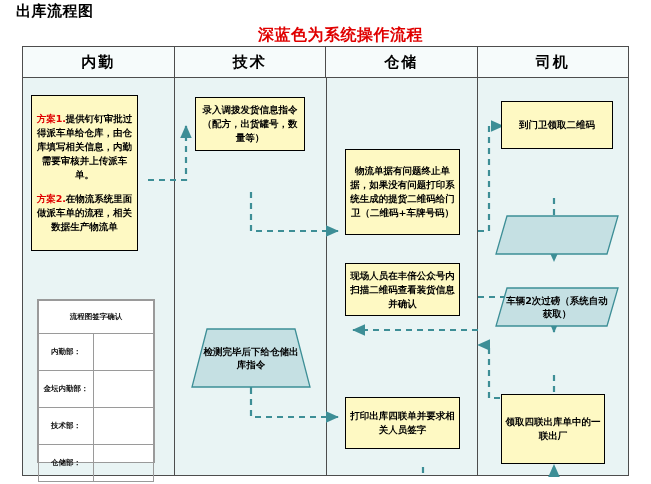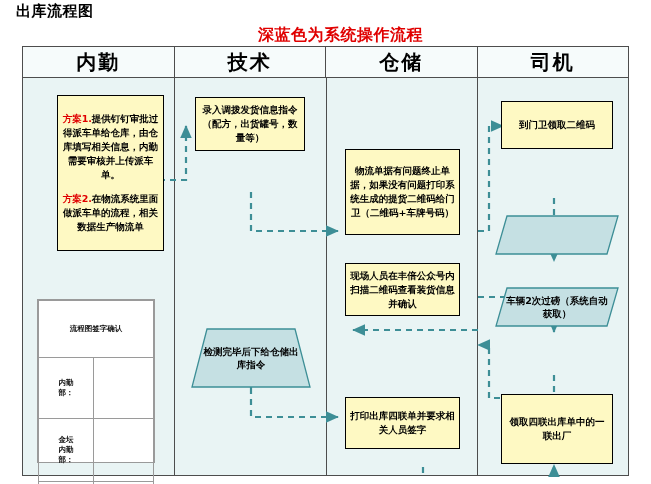--- a/index.html
+++ b/index.html
@@ -29,21 +29,21 @@
     box-sizing:border-box;
   }
   .hdr-row{
     position:absolute;left:0;top:0;width:100%;height:31px;
     border-bottom:1px solid #4d4d4d;box-sizing:border-box;
     display:flex;
     background:#f6fbfb;
   }
   .hdr-cell{
     flex:1;display:flex;align-items:center;justify-content:center;
-    font-size:20px;font-weight:bold;color:#000;
+    font-size:15px;font-weight:bold;color:#000;
     border-right:1px solid #4d4d4d;box-sizing:border-box;
     letter-spacing:2px;
   }
   .hdr-cell:last-child{border-right:none;}
   .lane{
     position:absolute;top:31px;bottom:0;
     border-right:1px solid #4d4d4d;
     box-sizing:border-box;
   }
   .lane.last{border-right:none;}
@@ -70,21 +70,21 @@
   .para svg{position:absolute;left:0;top:0;}
   .para span{position:relative;z-index:2;padding:0 10px;}
   .sigtable{
     position:absolute;
     background:#ffffff;
     border:1px solid #9a9a9a;
     box-sizing:border-box;
     font-size:7.5px;font-weight:bold;color:#111;
   }
   .sigtable table{border-collapse:collapse;width:100%;height:100%;}
-  .sigtable td{border:1px solid #9a9a9a;padding:16px;}
+  .sigtable td{border:1px solid #9a9a9a;padding:4px;}
   .sig-head{text-align:center;height:24px;}
   .sig-label{width:48%;text-align:center;height:28px;}
   .sig-blank{width:52%;}
   #arrows{position:absolute;left:0;top:0;width:607px;height:430px;pointer-events:none;}
 </style>
 </head>
 <body>
 
 <div id="page-title">出库流程图</div>
 <div id="subtitle">深蓝色为系统操作流程</div>
@@ -119,21 +119,21 @@
       <path d="M531,328 L531,351 L466,351 L466,298 L455,298"></path>
       <path d="M228,291 L228,305" transform="translate(0,36)"></path>
       <path d="M228,341 L228,370 L315,370"></path>
       <path d="M400,420 L400,440 L531,440 L531,418"></path>
     </g>
     <g stroke="#3d8e96" stroke-width="2.2" fill="none" stroke-dasharray="6,5">
       <path d="M455,250 L531,250"></path>
     </g>
   </svg>
 
-  <div class="node" style="left:34px;top:48px;width:107px;height:156px;">
+  <div class="node" style="left:8px;top:48px;width:107px;height:156px;">
     <div>
       <span class="blk"><span class="plan">方案1.</span><span>提供钉钉审批过得派车单给仓库，由仓库填写相关信息，内勤需要审核并上传派车单。</span></span>
       <span class="gap"></span>
       <span class="blk"><span class="plan">方案2.</span><span>在物流系统里面做派车单的流程，相关数据生产物流单</span></span>
     </div>
   </div>
 
   <div class="node" style="left:172px;top:50px;width:110px;height:54px;">录入调拨发货信息指令（配方，出货罐号，数量等）</div>
 
   <div class="para" style="left:168px;top:281px;width:120px;height:60px;">
@@ -157,21 +157,21 @@
     </svg>
   </div>
 
   <div class="para" style="left:472px;top:240px;width:124px;height:40px;">
     <svg width="124" height="40" viewBox="0 0 124 40">
       <polygon points="12,1 123,1 112,39 1,39" fill="#c5e0e3" stroke="#3d8e96" stroke-width="1.3"></polygon>
     </svg>
     <span>车辆2次过磅（系统自动获取）</span>
   </div>
 
-  <div class="node" style="left:478px;top:347px;width:112px;height:70px;">领取四联出库单中的一联出厂</div>
+  <div class="node" style="left:478px;top:347px;width:104px;height:70px;">领取四联出库单中的一联出厂</div>
 
   <div class="sigtable" style="left:14px;top:252px;width:118px;height:164px;">
     <table>
       <tbody>
           <tr>
         <td class="sig-head" colspan="2">流程图签字确认</td>
       </tr>
       <tr>
         <td class="sig-label">内勤部：</td>
         <td class="sig-blank"></td>

